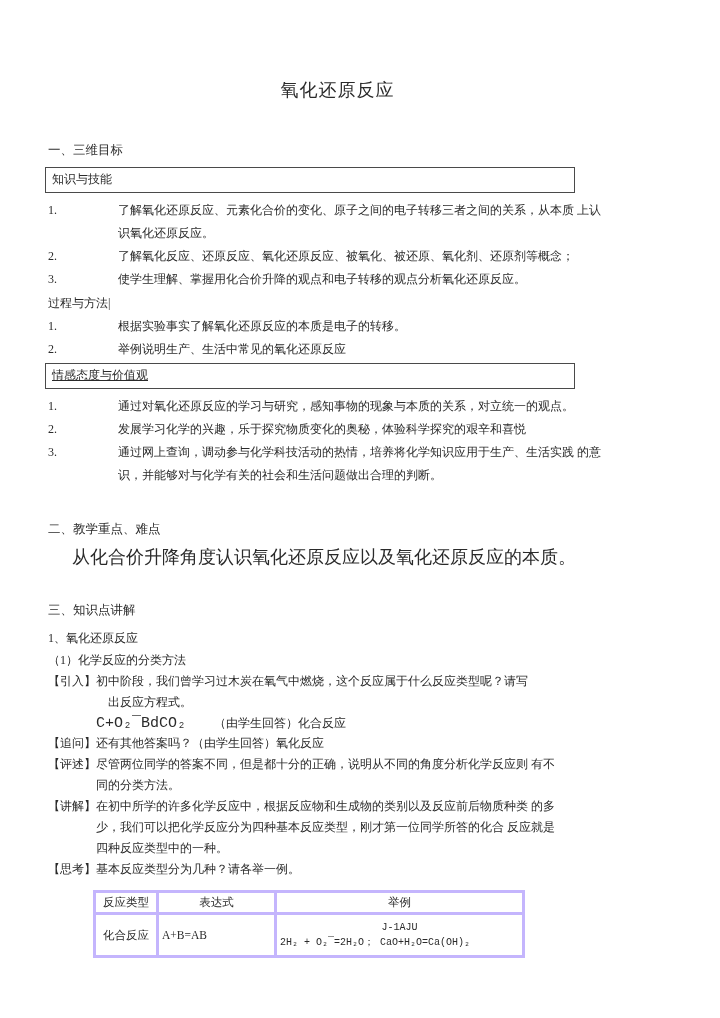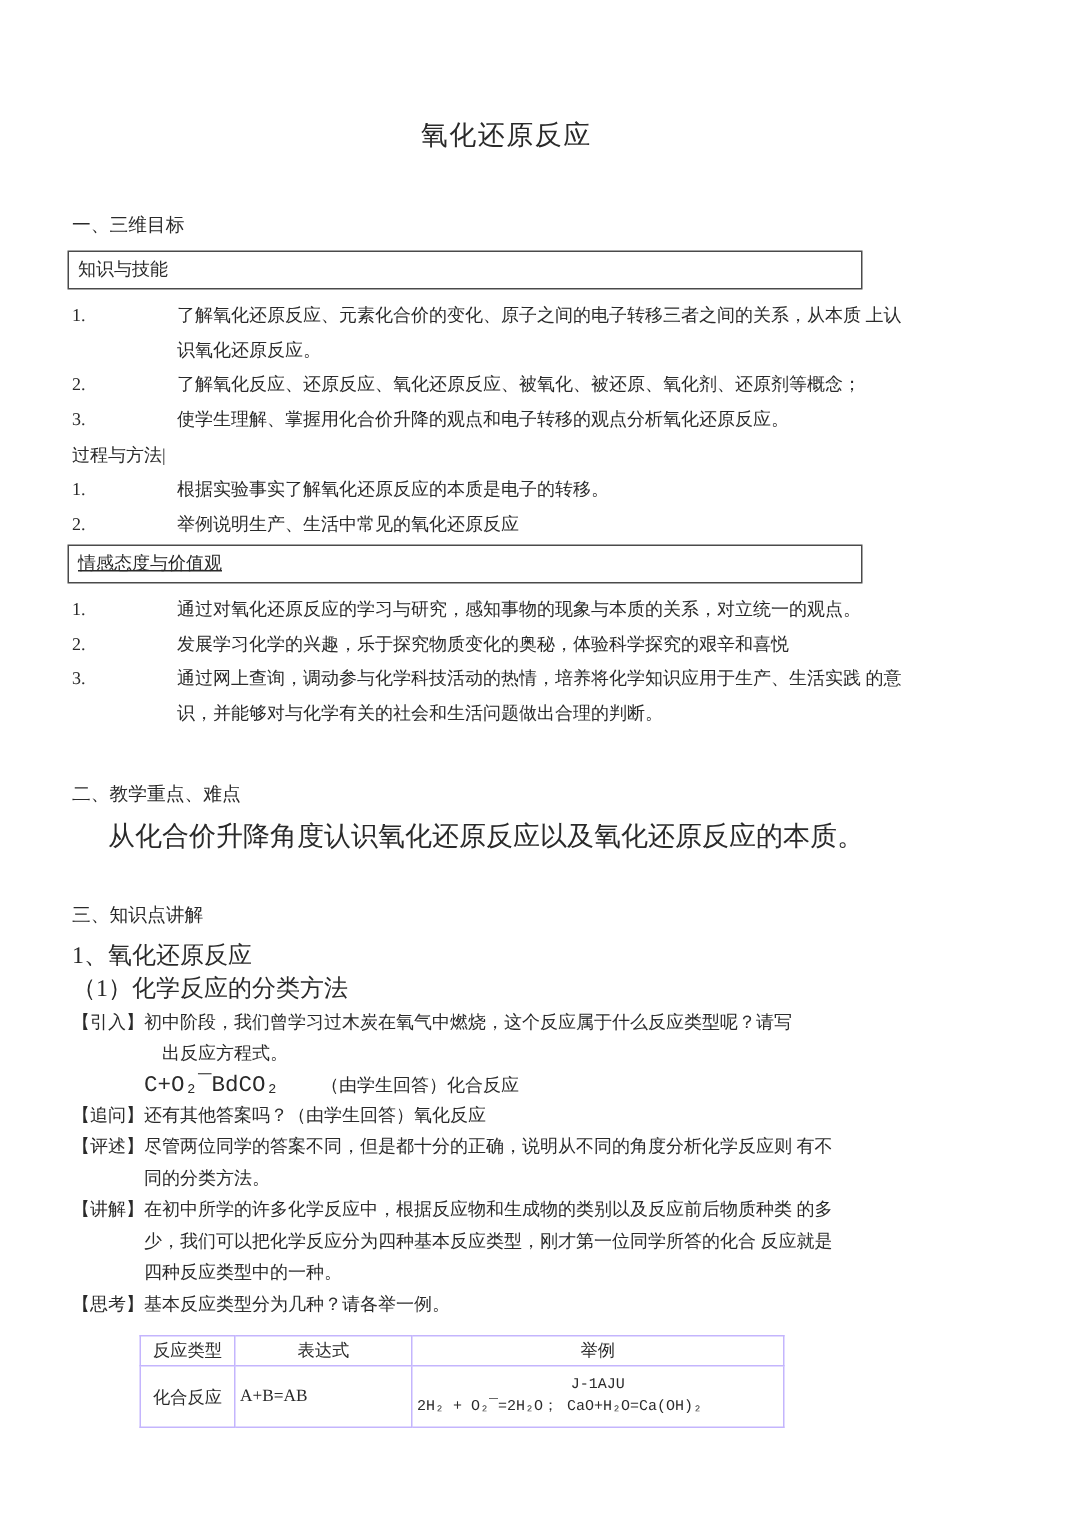--- a/index.html
+++ b/index.html
@@ -28,37 +28,37 @@
   .boxed.underlined span { text-decoration:underline; }
 
   .plain-subhead { font-size:12px; line-height:22px; margin:1px 0; }
 
   .num-item { display:flex; font-size:12px; line-height:23px; }
   .num-item .num { flex:0 0 23px; }
   .num-item .txt { flex:1; white-space:pre-line;margin-left:47px; }
 
   .indent-para { font-size:18px; line-height:22px; margin:2px 0 0 24px; }
 
-  .sub-line { font-size:16px; line-height:22px; }
+  .sub-line { font-size:12px; line-height:22px; }
 
   .bracket { display:flex; font-size:12px; line-height:21px; margin:0; }
   .bracket .label { flex:0 0 48px; }
   .bracket .txt { flex:1; white-space:pre-line; }
 
   .formula-line { display:flex; align-items:baseline; margin:2px 0 1px 48px; font-size:12px; }
   .formula-line .formula {
     font-family:"Liberation Mono","DejaVu Sans Mono",monospace;
     font-size:15px; flex:0 0 118px;
   }
 
   .rxn-table {
     border-collapse:collapse; margin:10px 0 0 45px;
     font-size:11.5px; table-layout:fixed;
   }
-  .rxn-table th, .rxn-table td { border:1px solid #c4b5fd; padding:1px 3px; font-weight:400; }
+  .rxn-table th, .rxn-table td { border:3px solid #c4b5fd; padding:1px 3px; font-weight:400; }
   .rxn-table th { height:17px; text-align:center; }
   .col-type { width:63px; }
   .col-expr { width:118px; }
   .col-ex   { width:248px; }
   .cell-type { text-align:center; height:38px; }
   .cell-expr { vertical-align:middle; }
   .mono { font-family:"Liberation Mono","DejaVu Sans Mono",monospace; font-size:10px; }
   .ex-top { text-align:center; line-height:15px; }
   .ex-bottom { text-align:left; line-height:15px; }
 </style>

